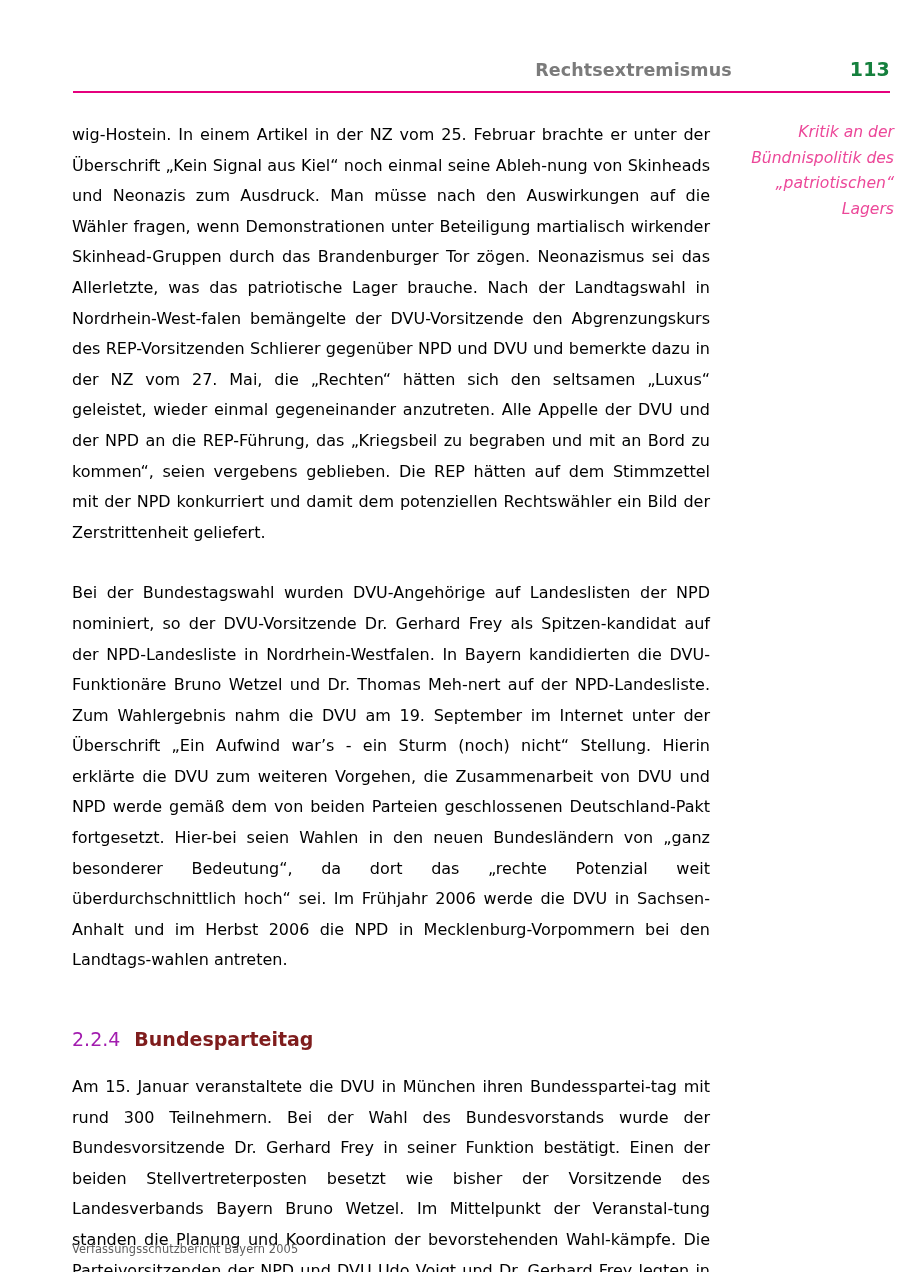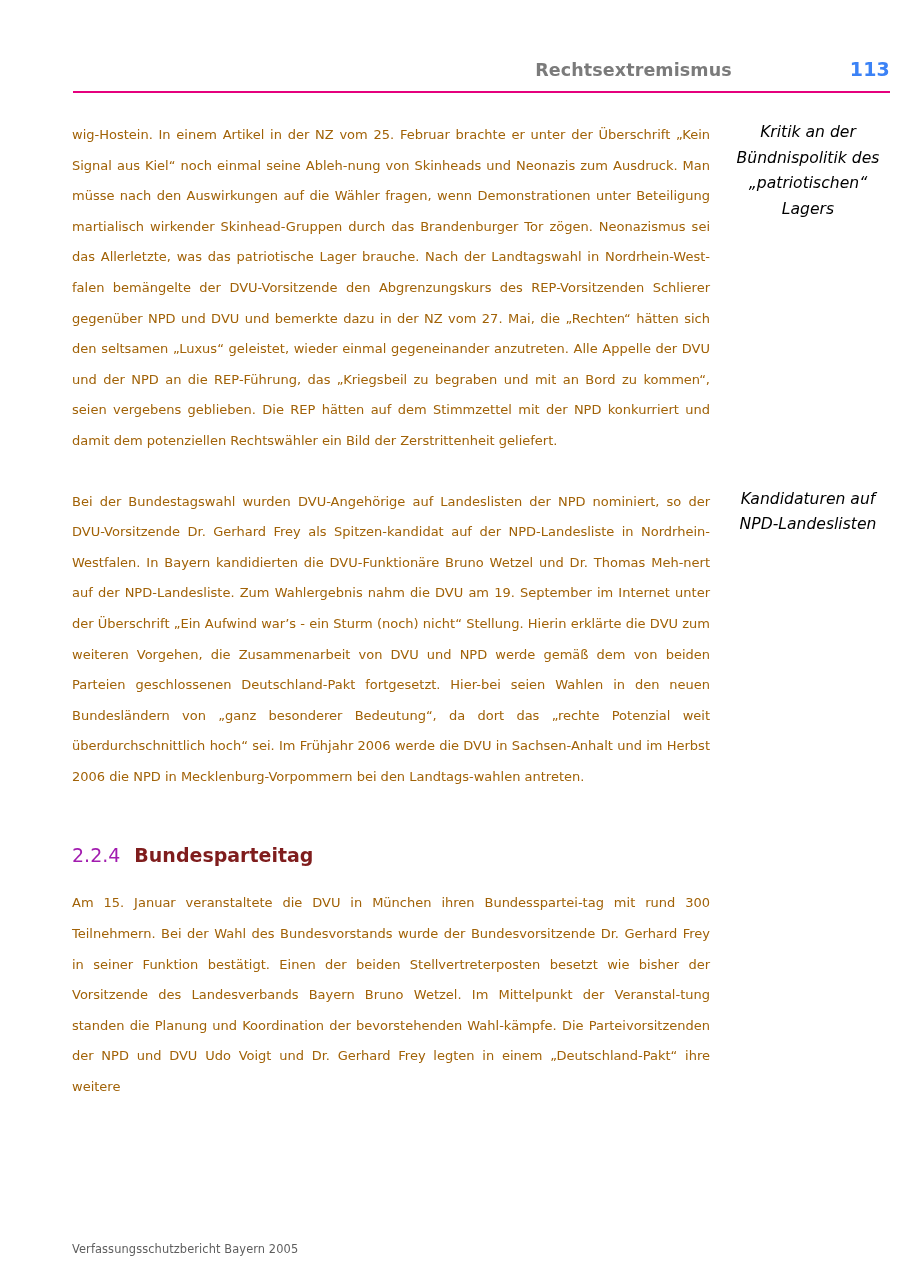--- a/index.html
+++ b/index.html
@@ -39,21 +39,21 @@
     font-size: 17.5px;
     font-weight: bold;
     color: #7b7b7b;
     letter-spacing: .1px;
     margin-right: 118px;
     white-space: nowrap;
   }
   .header-folio {
     font-size: 19px;
     font-weight: bold;
-    color: #3b82f6;
+    color: #15803d;
     letter-spacing: .2px;
   }
   .header-rule {
     position: absolute;
     left: 73px;
     top: 61px;
     width: 817px;
     height: 2px;
     background: #e5007d;
   }
@@ -74,39 +74,39 @@
   }
   .note-col {
     position: absolute;
     left: 650px;
     top: 0;
     width: 172px;
   }
 
   p.para {
     margin: 0;
-    font-size: 13px;
+    font-size: 16px;
     line-height: 30.6px;
     text-align: justify;
     text-justify: inter-word;
     word-spacing: 0;
     hyphens: manual;
-    color: #a16207;
+    color: #000000;
   }
   .para-gap {
     height: 30px;
   }
 
   .side-note {
     margin: 0;
     font-size: 15.6px;
     line-height: 25.6px;
     font-style: italic;
-    color: #000000;
-    text-align: center;
+    color: #ec4899;
+    text-align: right;
   }
 
   
   .heading-gap-before { height: 50px; }
   .heading-gap-after  { height: 20px; }
   .sec-heading {
     margin: 0;
     font-size: 19px;
     line-height: 26px;
     font-weight: normal;
@@ -156,23 +156,20 @@
         <p class="side-note">Kritik an der Bündnispolitik des „patriotischen“ Lagers</p>
       </div>
     </div>
 
     <div class="para-gap"></div>
 
     <div class="block">
       <div class="body-col">
         <p class="para">Bei der Bundestagswahl wurden DVU-Angehörige auf Landeslisten der NPD nominiert, so der DVU-Vorsitzende Dr.  Gerhard Frey als Spitzen-kandidat auf der NPD-Landesliste in Nordrhein-Westfalen. In Bayern kandidierten die DVU-Funktionäre Bruno Wetzel und Dr. Thomas Meh-nert auf der NPD-Landesliste. Zum Wahlergebnis nahm die DVU am 19. September im Internet unter der Überschrift „Ein Aufwind war’s - ein Sturm (noch) nicht“ Stellung. Hierin erklärte die DVU zum weiteren Vorgehen, die Zusammenarbeit von DVU und NPD werde gemäß dem von beiden Parteien geschlossenen Deutschland-Pakt fortgesetzt. Hier-bei seien Wahlen in den neuen Bundesländern von „ganz besonderer Bedeutung“, da dort das „rechte Potenzial weit überdurchschnittlich hoch“ sei. Im Frühjahr 2006 werde die DVU in Sachsen-Anhalt und im Herbst 2006 die NPD in Mecklenburg-Vorpommern bei den Landtags-wahlen antreten.</p>
       </div>
-      <div class="note-col">
-        <p class="side-note">Kandidaturen auf NPD-Landeslisten</p>
-      </div>
     </div>
 
     <div class="heading-gap-before"></div>
 
     <div class="block">
       <h2 class="sec-heading">
         <span class="num">2.2.4</span><span class="ttl">Bundesparteitag</span>
       </h2>
     </div>
 

